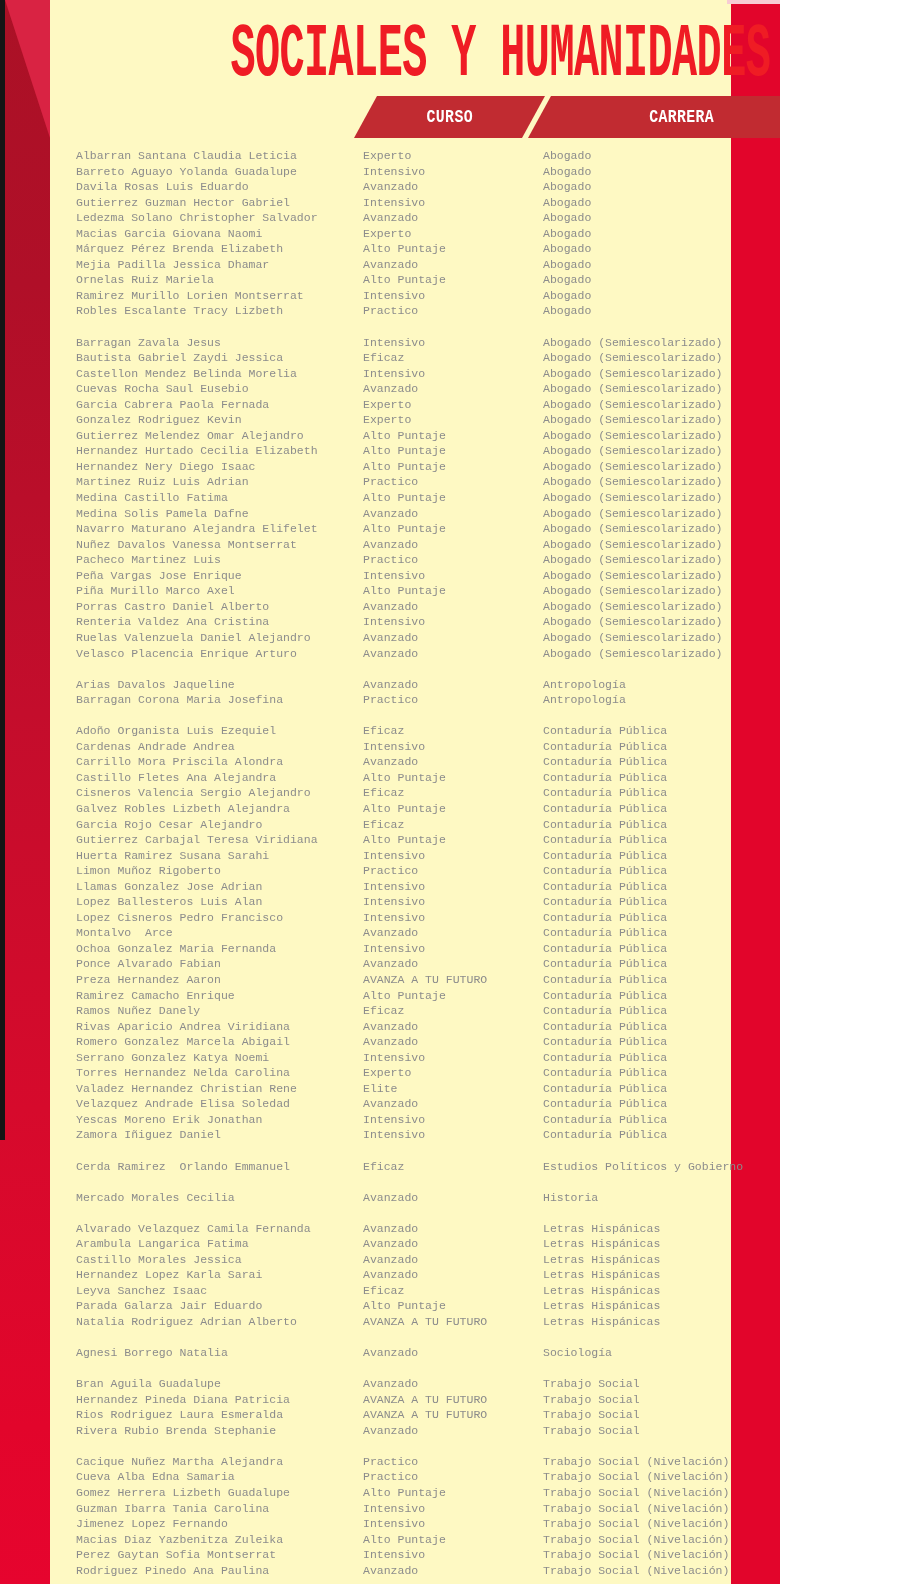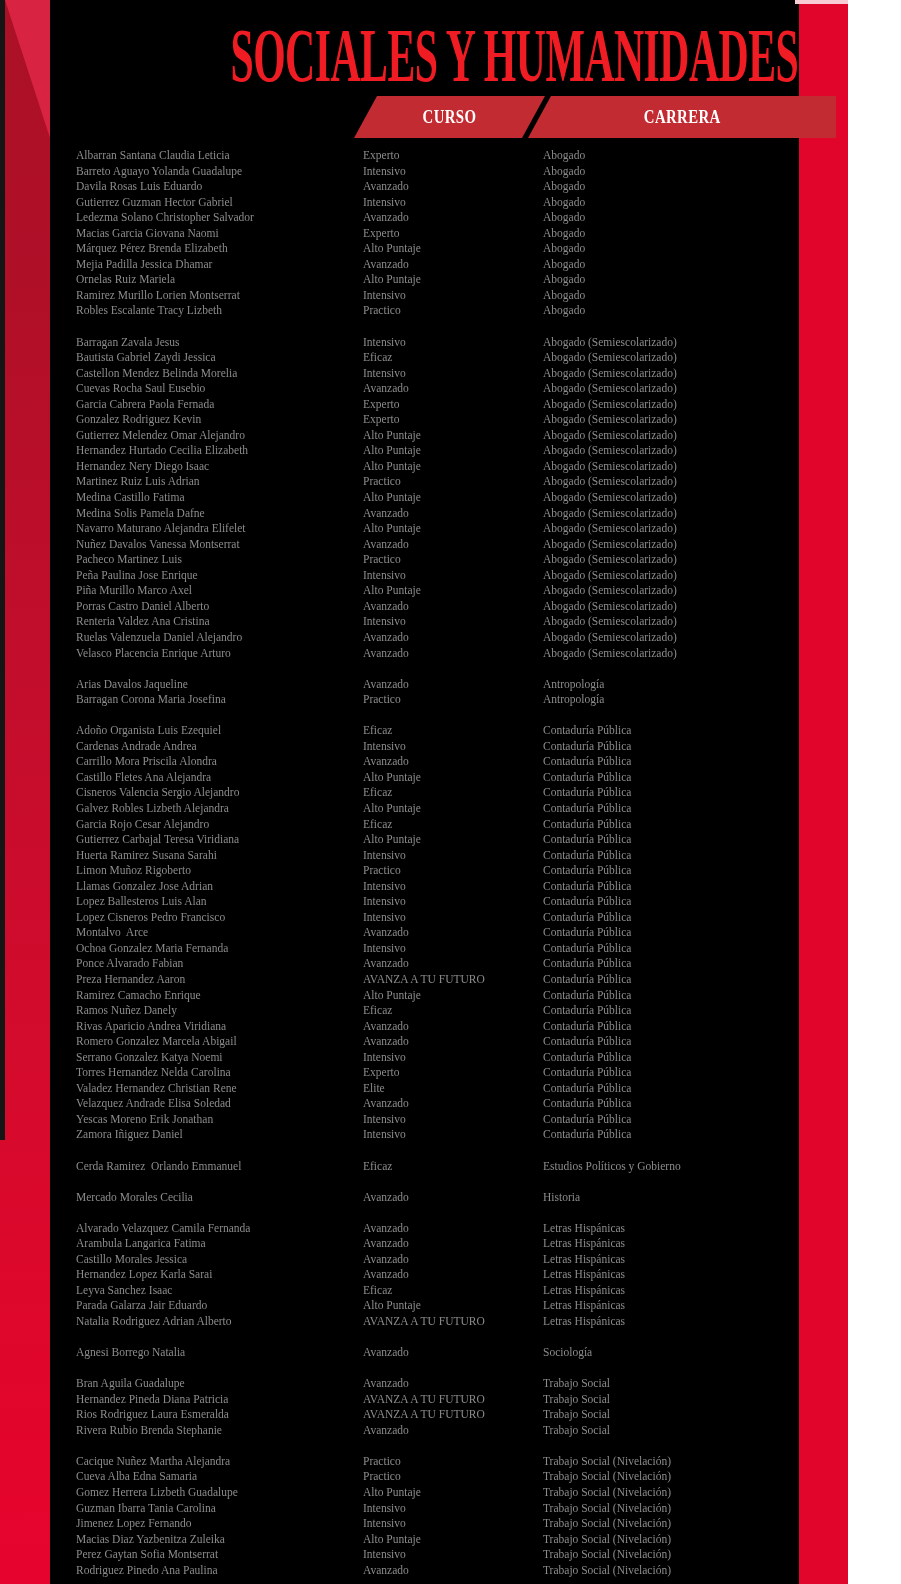--- a/index.html
+++ b/index.html
@@ -1,18 +1,18 @@
 <!DOCTYPE html>
 <html><head>
 <meta charset="utf-8">
 <style>
   html,body{margin:0;padding:0;background:#ffffff;}
   .page{
-    position:relative;width:848px;height:1584px;background:#000000;overflow:hidden;
-    font-family:Liberation Serif, serif;
+    position:relative;width:780px;height:1584px;background:#fef9c3;overflow:hidden;
+    font-family:Liberation Mono, monospace;
   }
   
   .band-left{
     position:absolute;left:0;top:0;width:50px;height:100%;
     background:linear-gradient(178deg,#ab1126 0%,#b00f28 18%,#c40d2c 45%,#d60a2c 70%,#e2052b 90%,#e6042e 100%);
   }
   .band-left .tri{
     position:absolute;top:0;left:0;width:100%;height:138px;background:#d92343;
     clip-path:polygon(10% 0,100% 0,100% 100%);
   }
@@ -197,21 +197,21 @@
         <span class="c c1">Nuñez Davalos Vanessa Montserrat</span>
         <span class="c c2">Avanzado</span>
         <span class="c c3">Abogado (Semiescolarizado)</span>
       </div>
       <div class="row">
         <span class="c c1">Pacheco Martinez Luis</span>
         <span class="c c2">Practico</span>
         <span class="c c3">Abogado (Semiescolarizado)</span>
       </div>
       <div class="row">
-        <span class="c c1">Peña Paulina Jose Enrique</span>
+        <span class="c c1">Peña Vargas Jose Enrique</span>
         <span class="c c2">Intensivo</span>
         <span class="c c3">Abogado (Semiescolarizado)</span>
       </div>
       <div class="row">
         <span class="c c1">Piña Murillo Marco Axel</span>
         <span class="c c2">Alto Puntaje</span>
         <span class="c c3">Abogado (Semiescolarizado)</span>
       </div>
       <div class="row">
         <span class="c c1">Porras Castro Daniel Alberto</span>

